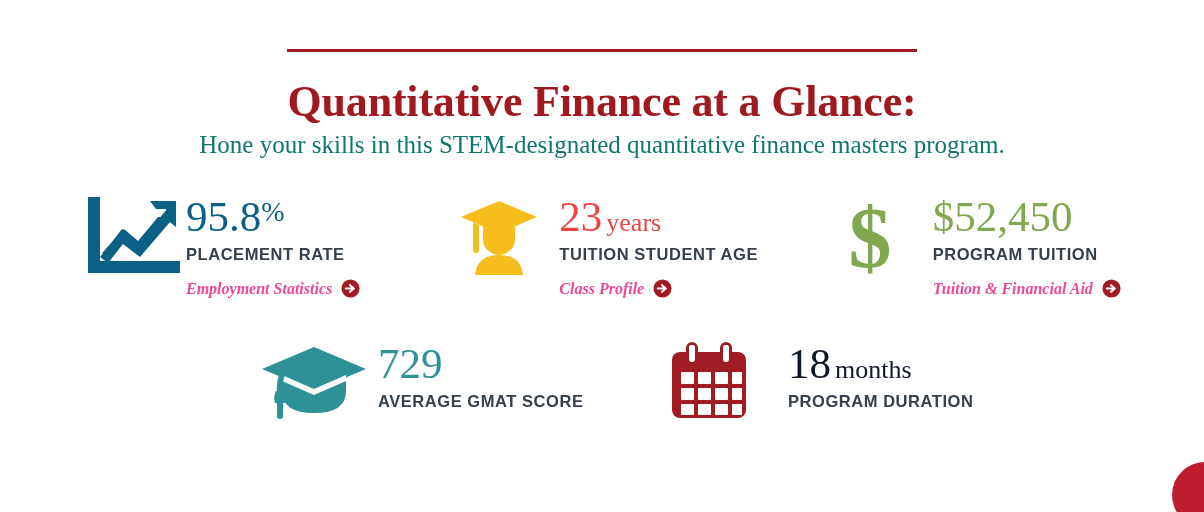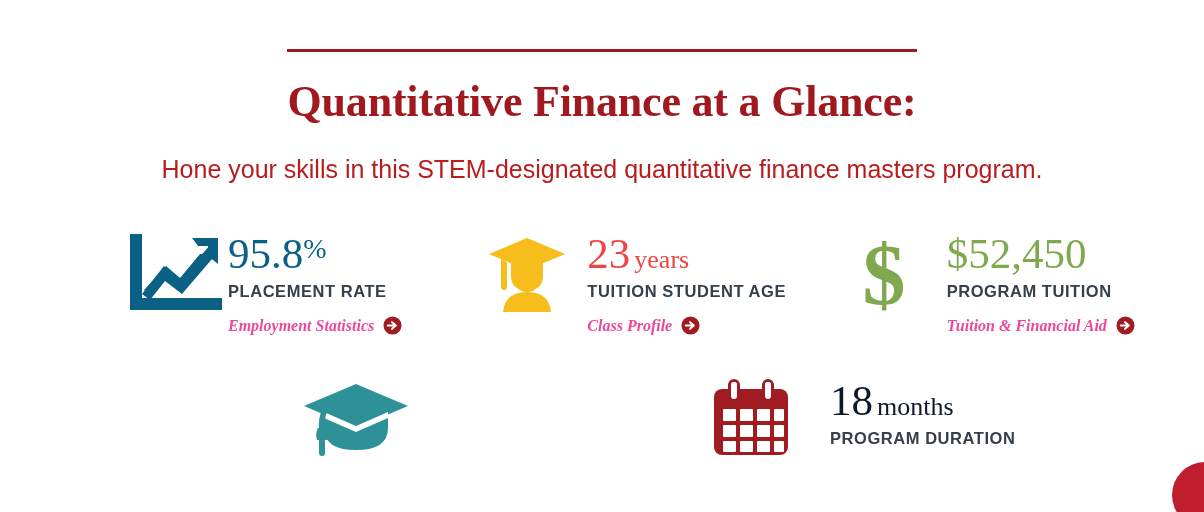--- a/index.html
+++ b/index.html
@@ -30,31 +30,30 @@
   .page-title {
     font-family: "Liberation Serif", serif;
     font-size: 44px;
     font-weight: 700;
     color: #A0191F;
     margin: 26px 0 0 0;
     letter-spacing: -0.2px;
     line-height: 1.1;
   }
   .page-subtitle {
-    font-family: Liberation Sans, sans-serif;
+    font-family: Liberation Serif, serif;
     font-size: 25px;
-    color: #b91c1c;
-    margin: 29px 0 0 0;
+    color: #0f766e;
+    margin: 5px 0 0 0;
     font-weight: 400;
   }
 
   
   .stats {
-    margin-top: 46px;
-    padding-left: 42px;
+    margin-top: 34px;
   }
   .stat-row {
     display: flex;
     justify-content: flex-start;
   }
   .stat-row-1 { padding-left: 84px; }
   .stat-row-2 { padding-left: 258px; margin-top: 42px; }
 
   .stat {
     display: flex;
@@ -237,20 +236,24 @@
     <div class="stat">
       <div class="stat-icon">
         <svg width="112" height="78" viewBox="0 0 112 78">
           <polygon points="56,6 108,28 56,50 4,28" fill="#2E9197"></polygon>
           <path d="M24 34 L24 50 Q24 72 56 72 Q88 72 88 50 L88 34 L56 48 Z" fill="#2E9197"></path>
           <path d="M24 34 L56 48 L88 34 L88 40 L56 54 L24 40 Z" fill="#ffffff"></path>
           <path d="M22 32 Q18 40 19 52 L25 52 Q24 40 27 34 Z" fill="#2E9197"></path>
           <path d="M18 50 Q15 56 17 62 L27 62 Q29 56 26 50 Z" fill="#2E9197"></path>
           <rect x="19" y="60" width="6" height="18" rx="3" fill="#2E9197"></rect>
         </svg>
+      </div>
+      <div class="stat-body">
+        <div class="stat-value c-teal"><span>729</span></div>
+        <div class="stat-label">AVERAGE GMAT SCORE</div>
       </div>
     </div>
 
     <div class="stat">
       <div class="stat-icon">
         <svg width="82" height="80" viewBox="0 0 82 80">
           <rect x="18" y="2" width="12" height="22" rx="6" fill="#A01C22"></rect>
           <rect x="52" y="2" width="12" height="22" rx="6" fill="#A01C22"></rect>
           <rect x="21" y="5" width="6" height="17" rx="3" fill="#ffffff"></rect>
           <rect x="55" y="5" width="6" height="17" rx="3" fill="#ffffff"></rect>

